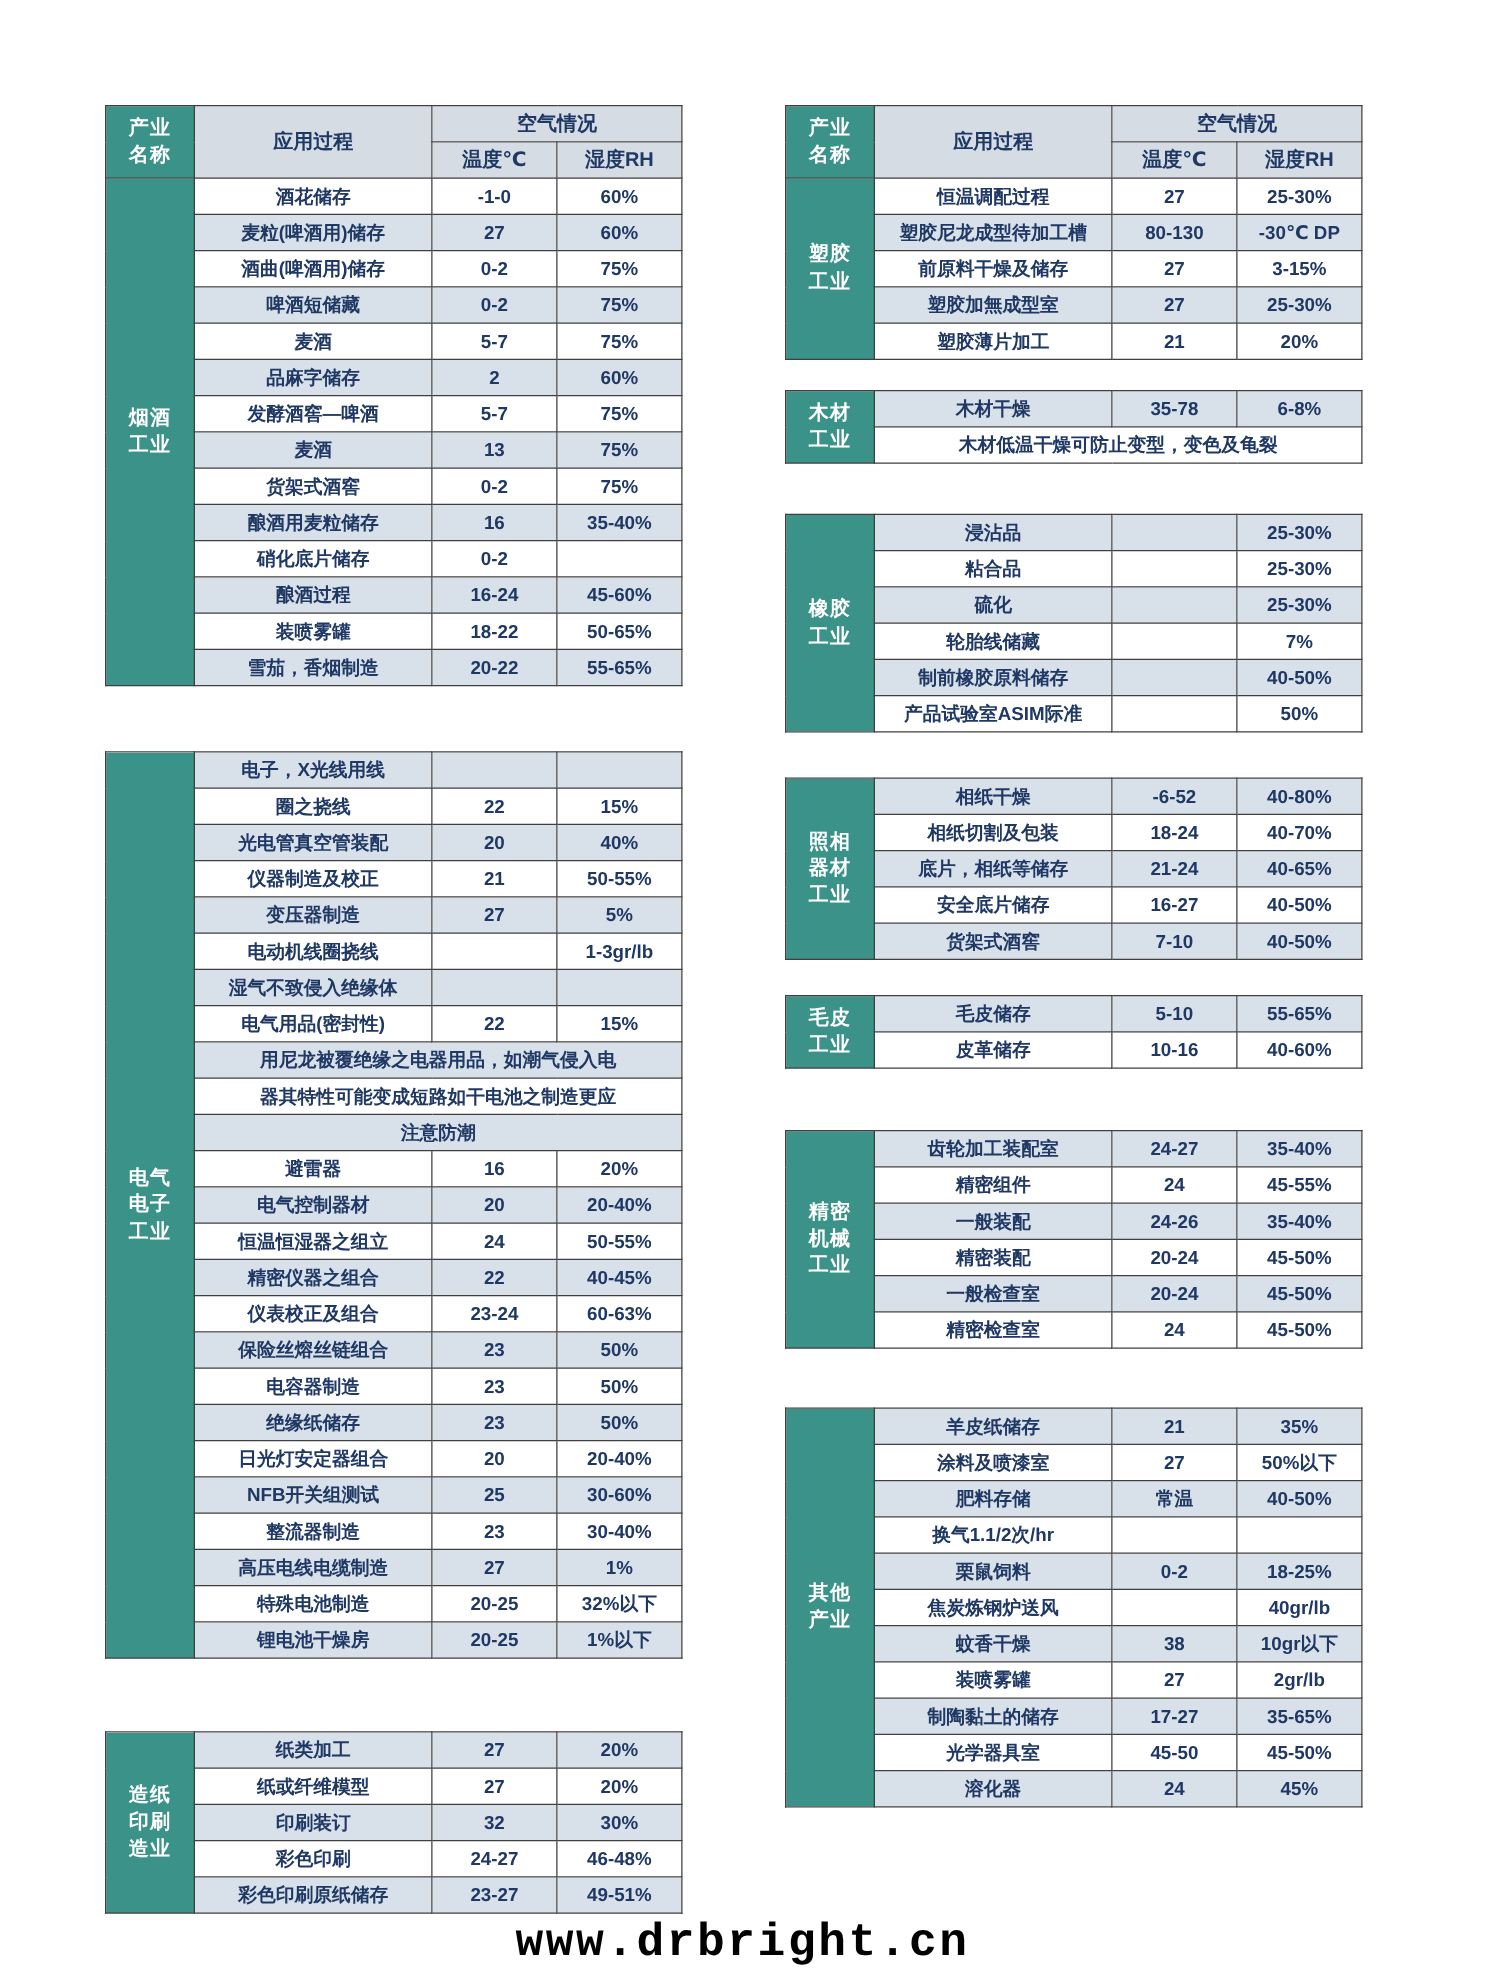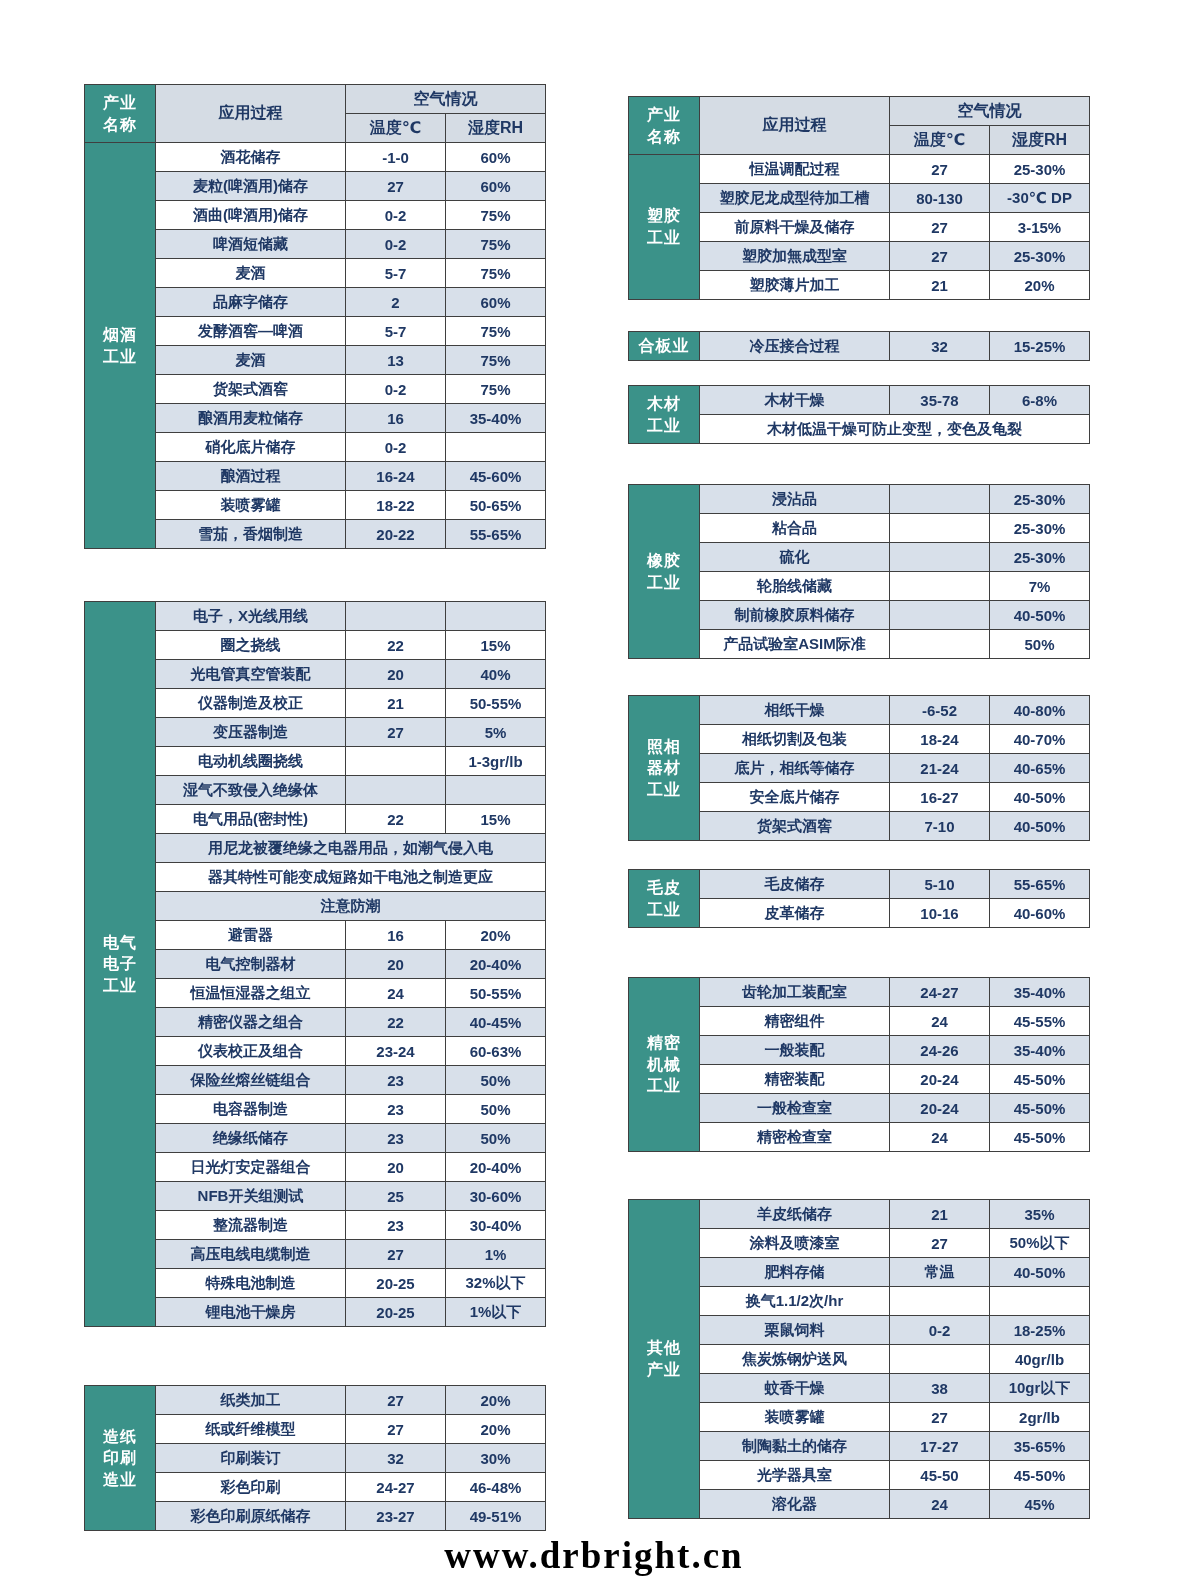--- a/index.html
+++ b/index.html
@@ -4,21 +4,21 @@
 <style>
   * { margin: 0; padding: 0; box-sizing: border-box; }
   html, body { background: #ffffff; }
   body {
     width: 1188px; height: 1588px;
     position: relative;
     font-family: "Liberation Sans", "DejaVu Sans", sans-serif;
   }
   .page {
     position: absolute; left: 84px; top: 84px;
-    display: flex; gap: 83px; align-items: center;
+    display: flex; gap: 83px;
   }
   .col { width: 461px; }
 
   table.grid {
     border-collapse: collapse;
     width: 461px;
     table-layout: fixed;
   }
   table.grid th, table.grid td {
     border: 1px solid #3f3f3f;
@@ -57,21 +57,21 @@
   [data-name="table-wood"]       { margin-top: 24px; }
   [data-name="table-rubber"]     { margin-top: 40px; }
   [data-name="table-photo"]      { margin-top: 36px; }
   [data-name="table-fur"]        { margin-top: 28px; }
   [data-name="table-precision"]  { margin-top: 49px; }
   [data-name="table-other"]      { margin-top: 47px; }
 
   .watermark {
     position: absolute; left: 0; top: 1534px; width: 100%;
     text-align: center;
-    font-family: Liberation Serif, serif;
+    font-family: Liberation Mono, monospace;
     font-weight: bold;
     font-size: 37px;
     letter-spacing: 2px;
     color: #000000;
   }
 </style>
 </head>
 <body data-name="document-page">
 
 <div class="page" data-name="tables-area">
@@ -384,36 +384,20 @@
             <td class="alt" data-name="temperature-cell">27</td>
             <td class="alt" data-name="humidity-cell">25-30%</td>
           </tr>
           <tr data-name="table-row">
             <td data-name="process-cell">塑胶薄片加工</td>
             <td data-name="temperature-cell">21</td>
             <td data-name="humidity-cell">20%</td>
           </tr>
         </tbody>
       </table>
-      <table class="grid" data-name="table-plywood">
-        <colgroup>
-          <col style="width: 71px;">
-          <col style="width: 190px;">
-          <col style="width: 100px;">
-          <col style="width: 100px;">
-        </colgroup>
-        <tbody>
-          <tr data-name="table-row">
-            <td class="label" data-name="industry-label" rowspan="1">合板业</td>
-            <td class="alt" data-name="process-cell">冷压接合过程</td>
-            <td class="alt" data-name="temperature-cell">32</td>
-            <td class="alt" data-name="humidity-cell">15-25%</td>
-          </tr>
-        </tbody>
-      </table>
       <table class="grid" data-name="table-wood">
         <colgroup>
           <col style="width: 71px;">
           <col style="width: 190px;">
           <col style="width: 100px;">
           <col style="width: 100px;">
         </colgroup>
         <tbody>
           <tr data-name="table-row">
             <td class="label" data-name="industry-label" rowspan="2">木材

